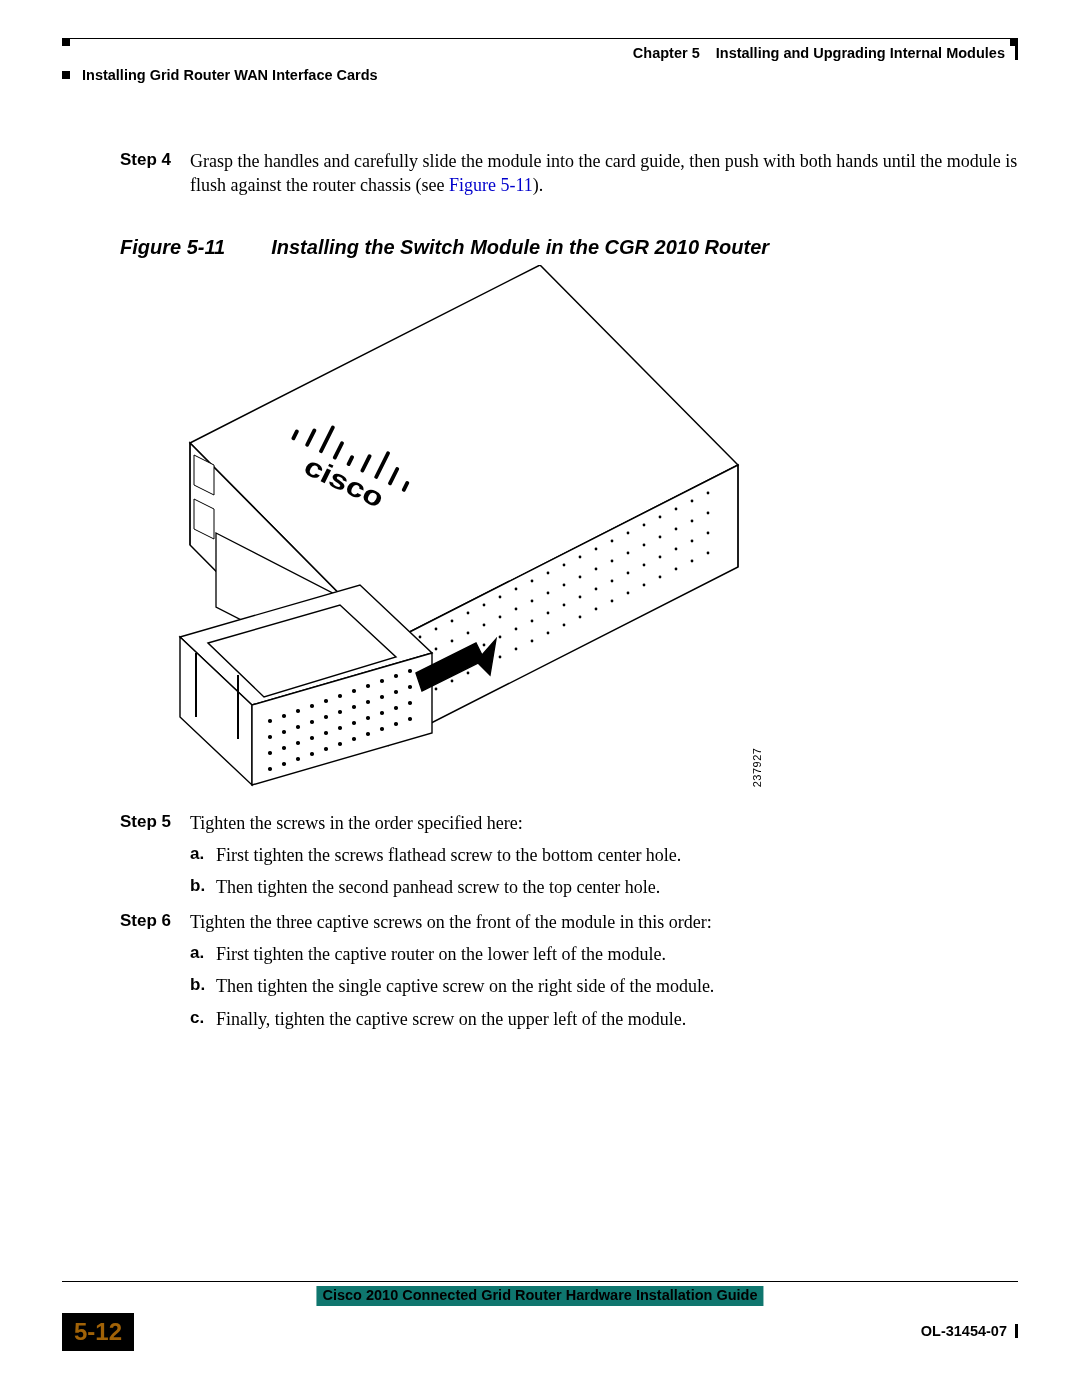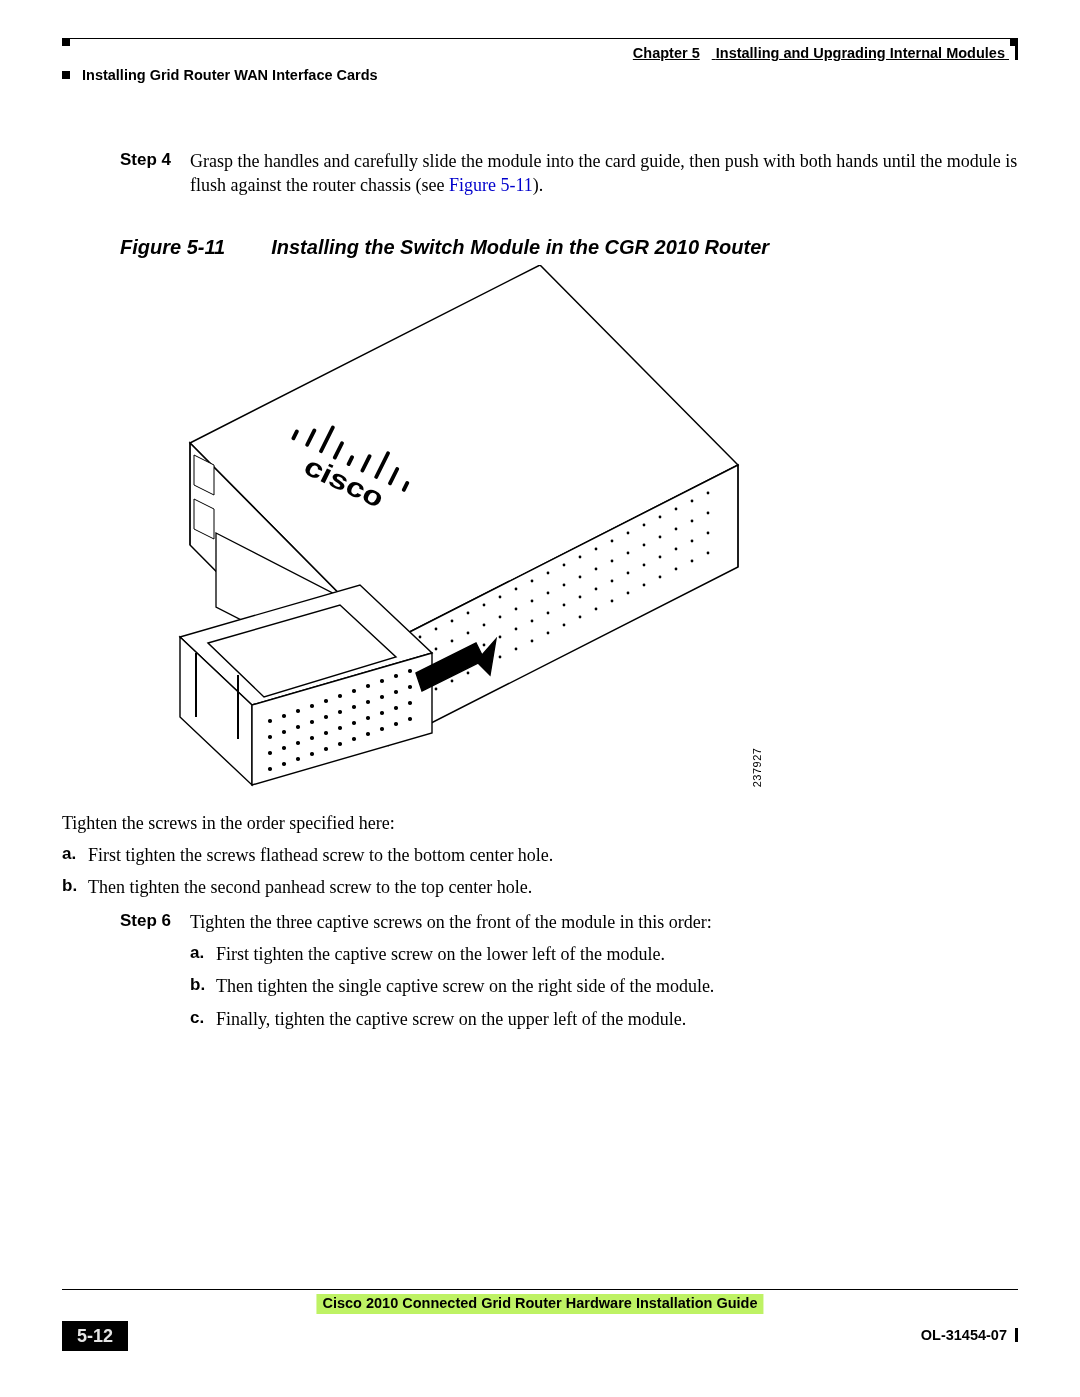--- a/index.html
+++ b/index.html
@@ -34,21 +34,21 @@
   .top-rule .sq.left  { left: 0; }
   .top-rule .sq.right { right: 0; }
   .hdr-row {
     display: flex;
     justify-content: space-between;
     font-family: Arial, Helvetica, sans-serif;
     font-weight: bold;
     font-size: 14.5px;
     margin-top: -2px;
   }
-  .hdr-row .right-hdr { text-align: right; text-decoration: underline; }
+  .hdr-row .right-hdr { text-align: right; }
   .hdr-row .right-hdr .chlabel { margin-right: 12px; }
   .hdr-row .right-hdr .tick {
     display: inline-block; width: 3px; height: 14px;
     background:#000; vertical-align: -2px; margin-left: 6px;
   }
   .sub-hdr {
     font-family: Arial, Helvetica, sans-serif;
     font-weight: bold;
     font-size: 14.5px;
     margin-top: 2px;
@@ -124,39 +124,39 @@
     position: relative;
     border-top: 1px solid #000;
     height: 1px;
   }
   .foot-title {
     font-family: Arial, Helvetica, sans-serif;
     font-weight: bold;
     font-size: 14.5px;
     text-align: center;
     margin-top: -10px;
-    background:#bef264;
+    background:#0f766e;
     display:inline-block;
     position: relative;
     left: 50%;
     transform: translateX(-50%);
     padding: 0 6px;
   }
   .foot-bar {
     display: flex;
     justify-content: space-between;
     align-items: center;
     margin-top: 6px;
   }
   .page-num-box {
     background: #000;
-    color: #e5e5e5;
-    font-family: Arial, Helvetica, sans-serif;
-    font-weight: bold;
-    font-size: 18px;
+    color: #a16207;
+    font-family: Arial, Helvetica, sans-serif;
+    font-weight: bold;
+    font-size: 24px;
     padding: 3px 12px;
     min-width: 66px;
     text-align: center;
   }
   .doc-id {
     font-family: Arial, Helvetica, sans-serif;
     font-weight: bold;
     font-size: 14.5px;
   }
   .foot-tick {
@@ -394,20 +394,21 @@
           <g stroke="#000" stroke-width="2">
             <line x1="76" y1="388" x2="76" y2="452"></line>
             <line x1="118" y1="410" x2="118" y2="474"></line>
           </g>
         </g>
       </svg>
       <div class="fig-id">237927</div>
     </div>
 
     <div class="step-row">
+      <div class="step-label">Step 5</div>
       <div class="step-text">
         <p>Tighten the screws in the order specified here:</p>
         <div class="sub-list">
           <div class="sub-item">
             <div class="marker">a.</div>
             <div class="txt">First tighten the screws flathead screw to the bottom center hole.</div>
           </div>
           <div class="sub-item">
             <div class="marker">b.</div>
             <div class="txt">Then tighten the second panhead screw to the top center hole.</div>
@@ -416,21 +417,21 @@
       </div>
     </div>
 
     <div class="step-row" style="margin-top:10px;">
       <div class="step-label">Step 6</div>
       <div class="step-text">
         <p>Tighten the three captive screws on the front of the module in this order:</p>
         <div class="sub-list">
           <div class="sub-item">
             <div class="marker">a.</div>
-            <div class="txt">First tighten the captive screw on the lower left of the module.</div>
+            <div class="txt">First tighten the captive router on the lower left of the module.</div>
           </div>
           <div class="sub-item">
             <div class="marker">b.</div>
             <div class="txt">Then tighten the single captive screw on the right side of the module.</div>
           </div>
           <div class="sub-item">
             <div class="marker">c.</div>
             <div class="txt">
               <div>Finally, tighten the captive screw on the upper left of the module.</div>
             </div>

